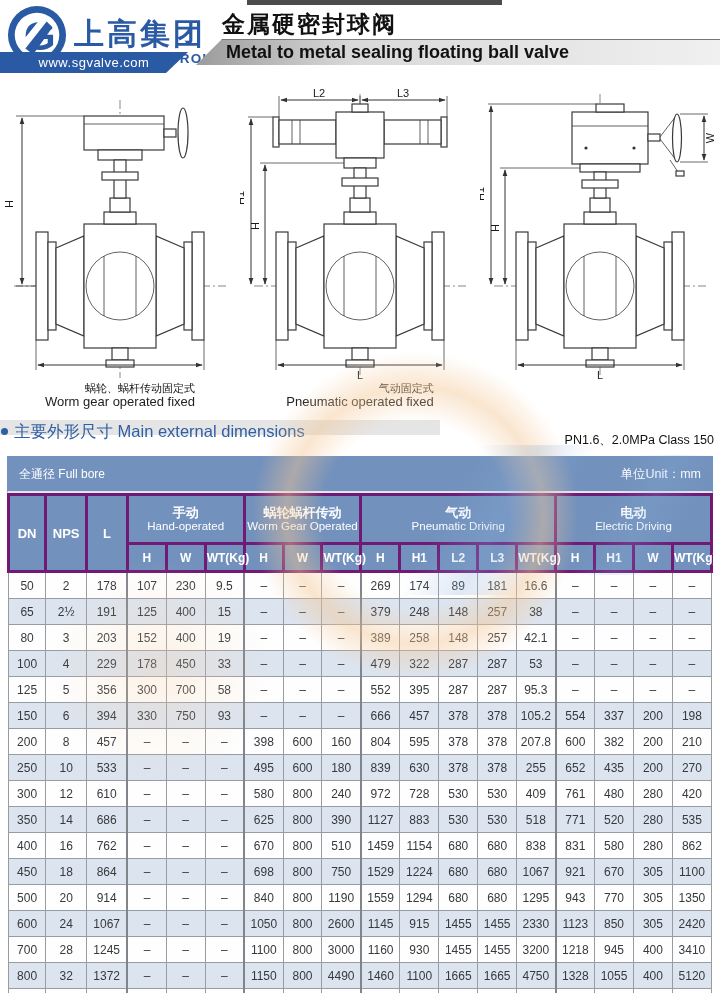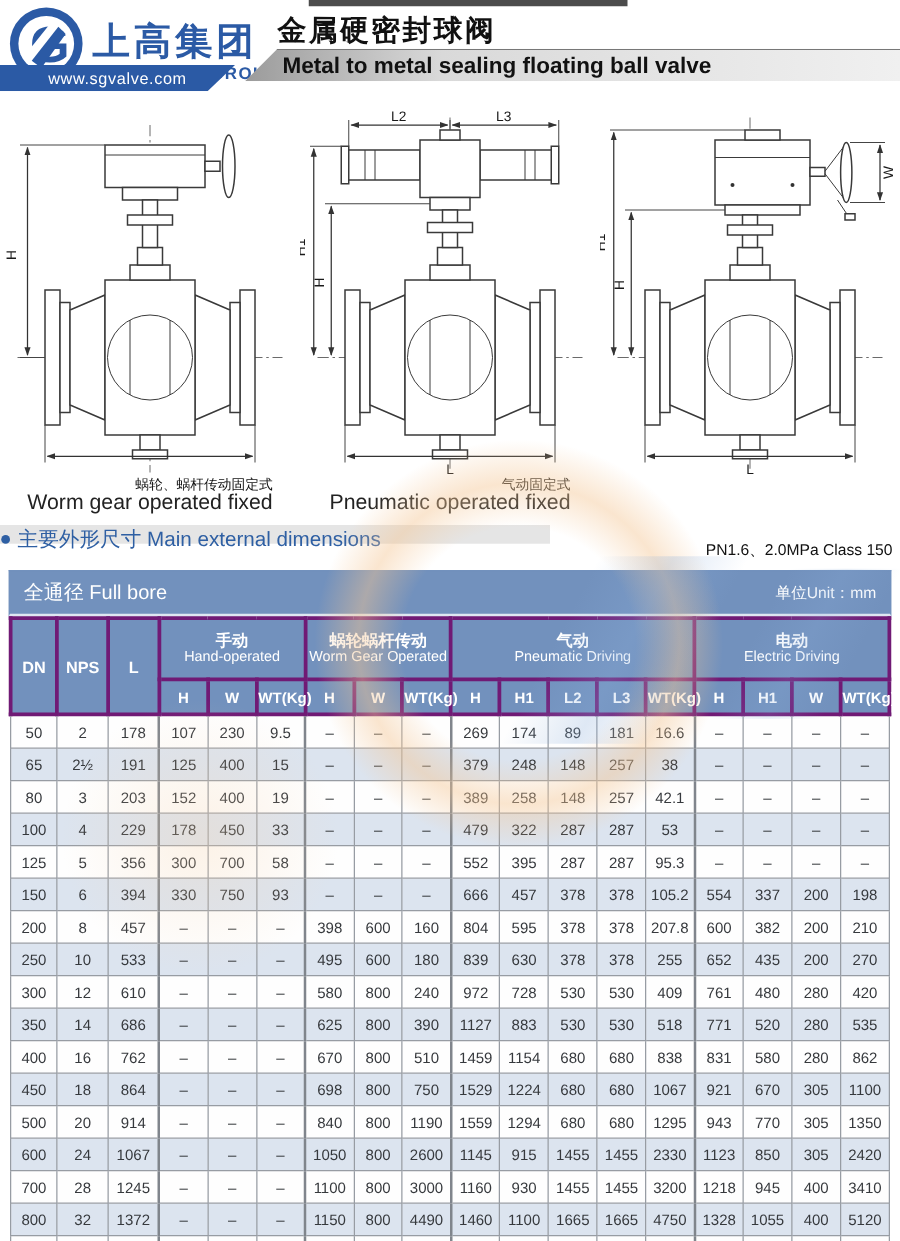--- a/index.html
+++ b/index.html
@@ -21,40 +21,40 @@
               clip-path:polygon(26px 0,100% 0,100% 100%,0 100%);
               border-top:1px solid #777;}
   .title-en{padding-left:30px;font-size:18px;font-weight:bold;color:#111;line-height:25px;}
 
   
   .drawings{position:absolute;left:0;top:86px;width:720px;height:330px;display:flex;}
   .drawing{width:240px;display:flex;flex-direction:column;align-items:center;}
   .drawing svg{display:block;}
   .cap{margin-top:-4px;text-align:right;}
   .cap-cn{font-size:11px;color:#111;line-height:13px;}
-  .cap-en{font-size:17px;color:#222;line-height:14px;}
+  .cap-en{font-size:13px;color:#222;line-height:14px;}
   .ln{stroke:#3a3a3a;stroke-width:1.2;fill:#fff;}
   .thin{stroke:#3a3a3a;stroke-width:.8;fill:none;}
   .cl{stroke:#555;stroke-width:.7;fill:none;stroke-dasharray:9 3 2 3;}
   .ext{stroke:#444;stroke-width:.8;fill:none;}
   .dim{stroke:#333;stroke-width:1;fill:none;}
   .dtxt{font-size:11px;fill:#1a1a1a;}
 
   
   .section{position:absolute;left:0;top:419px;width:720px;height:32px;}
   .section-hl{position:absolute;left:0;top:1px;width:440px;height:15px;background:#dcdcdc;opacity:.75;}
   .bullet{position:absolute;left:1px;top:9px;width:7px;height:7px;border-radius:50%;background:#2e5fa3;}
   .section-title{position:absolute;left:14px;top:2px;font-size:16.5px;color:#2e5fa3;}
   .pn-text{position:absolute;right:6px;top:13px;font-size:12.5px;color:#111;}
 
   
   .table-wrap{position:absolute;left:7px;right:7px;top:456px;}
   .band{height:37px;background:#7291bd;display:flex;justify-content:space-between;align-items:center;
         padding:0 11px;border:1px solid #7291bd;border-bottom:2px solid #dfe7f1;box-sizing:border-box;}
-  .band-left{color:#fff;font-size:16px;}
+  .band-left{color:#fff;font-size:12px;}
   .band-right{color:#fff;font-size:12.5px;}
   table{width:100%;border-collapse:collapse;table-layout:fixed;}
   th{background:#7291bd;color:#fff;border:3px solid #701a75;font-weight:normal;padding:0;}
   .group-row th{height:46px;}
   .g-cn{display:block;font-size:13px;font-weight:bold;line-height:15px;}
   .g-en{display:block;font-size:11.5px;line-height:13px;}
   .base-th{font-size:13px;font-weight:bold;}
   .sub-row th{height:25px;font-size:12px;font-weight:bold;}
   td{height:25px;border:1px solid #979ca3;text-align:center;font-size:12px;color:#36393d;padding:0;
      background:#fefefe;}

